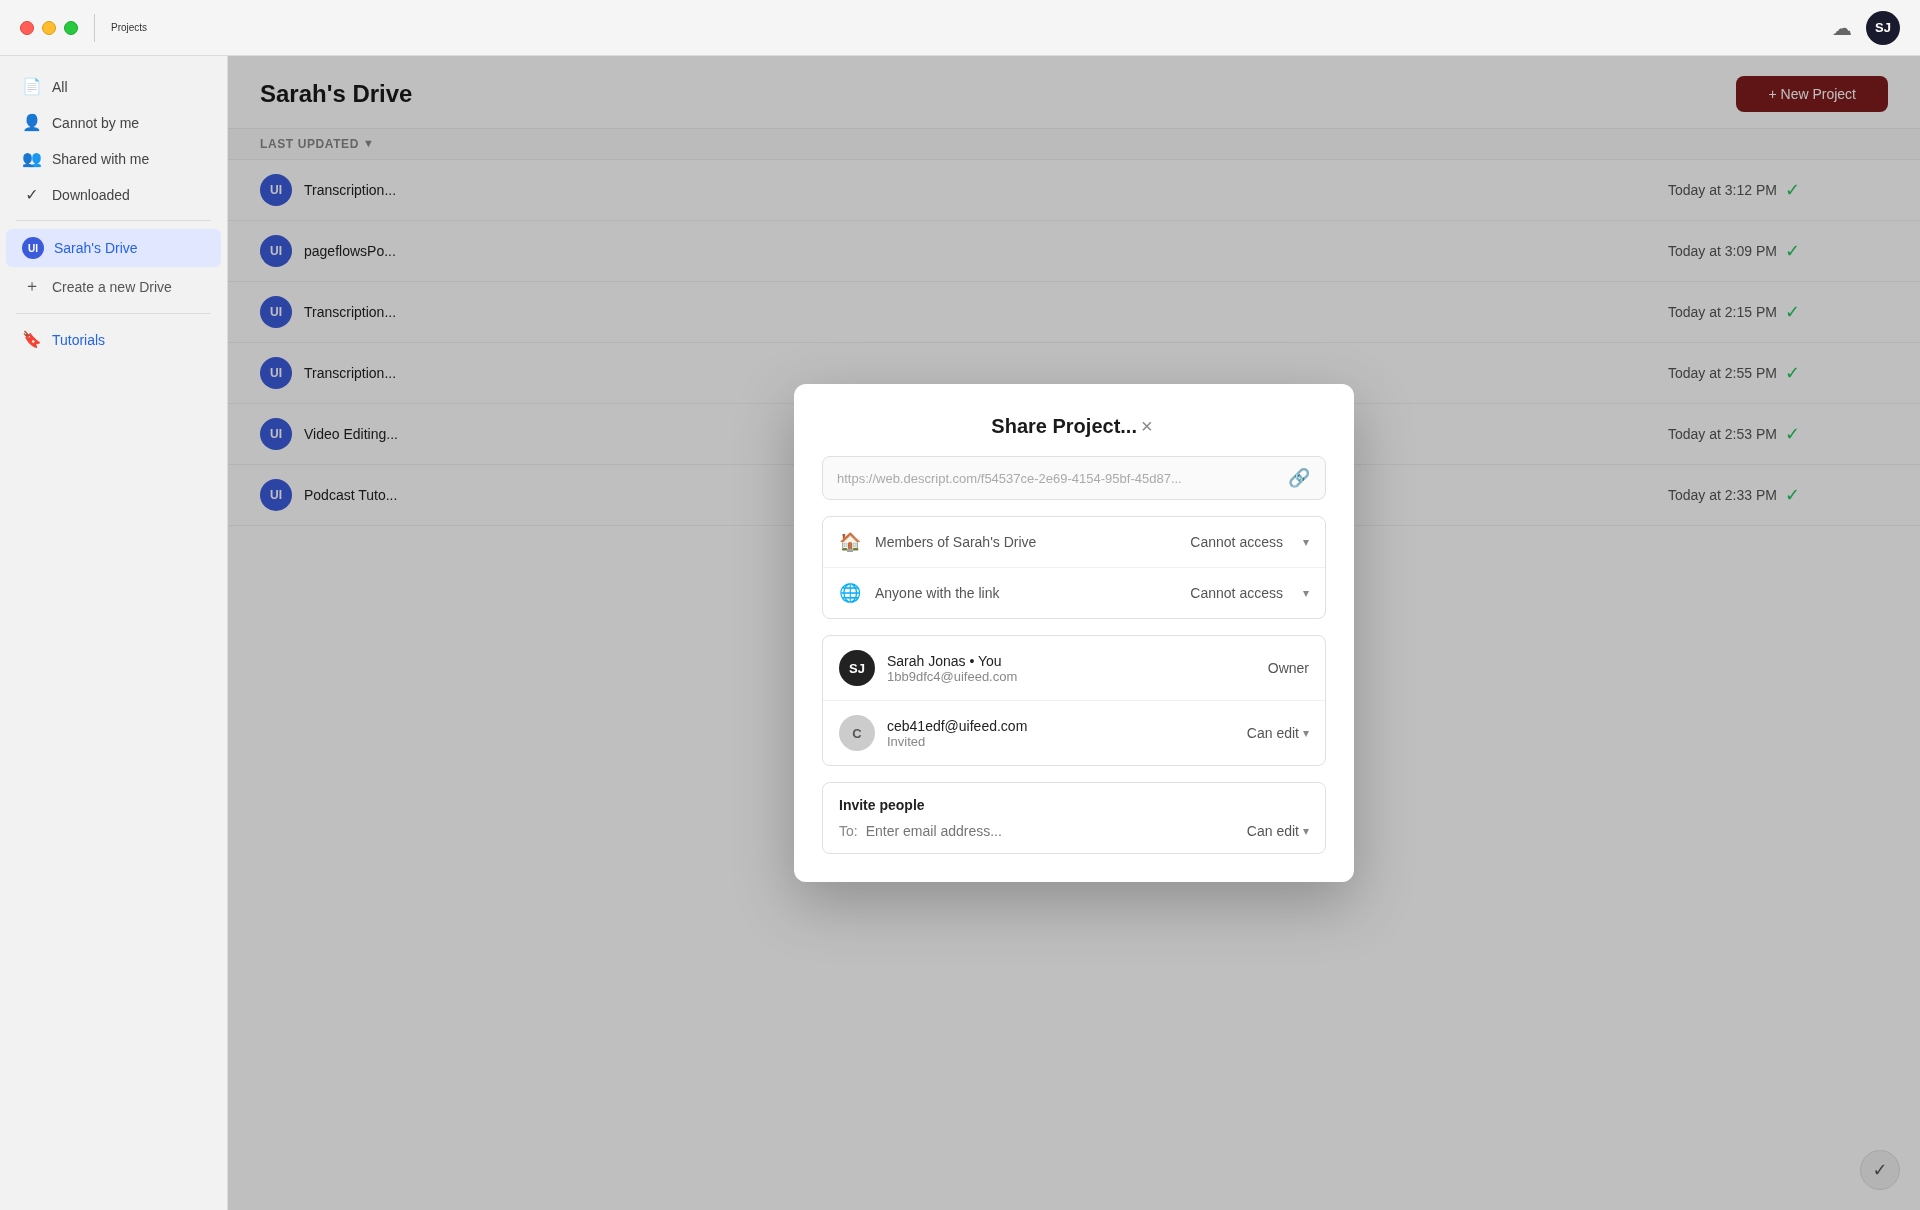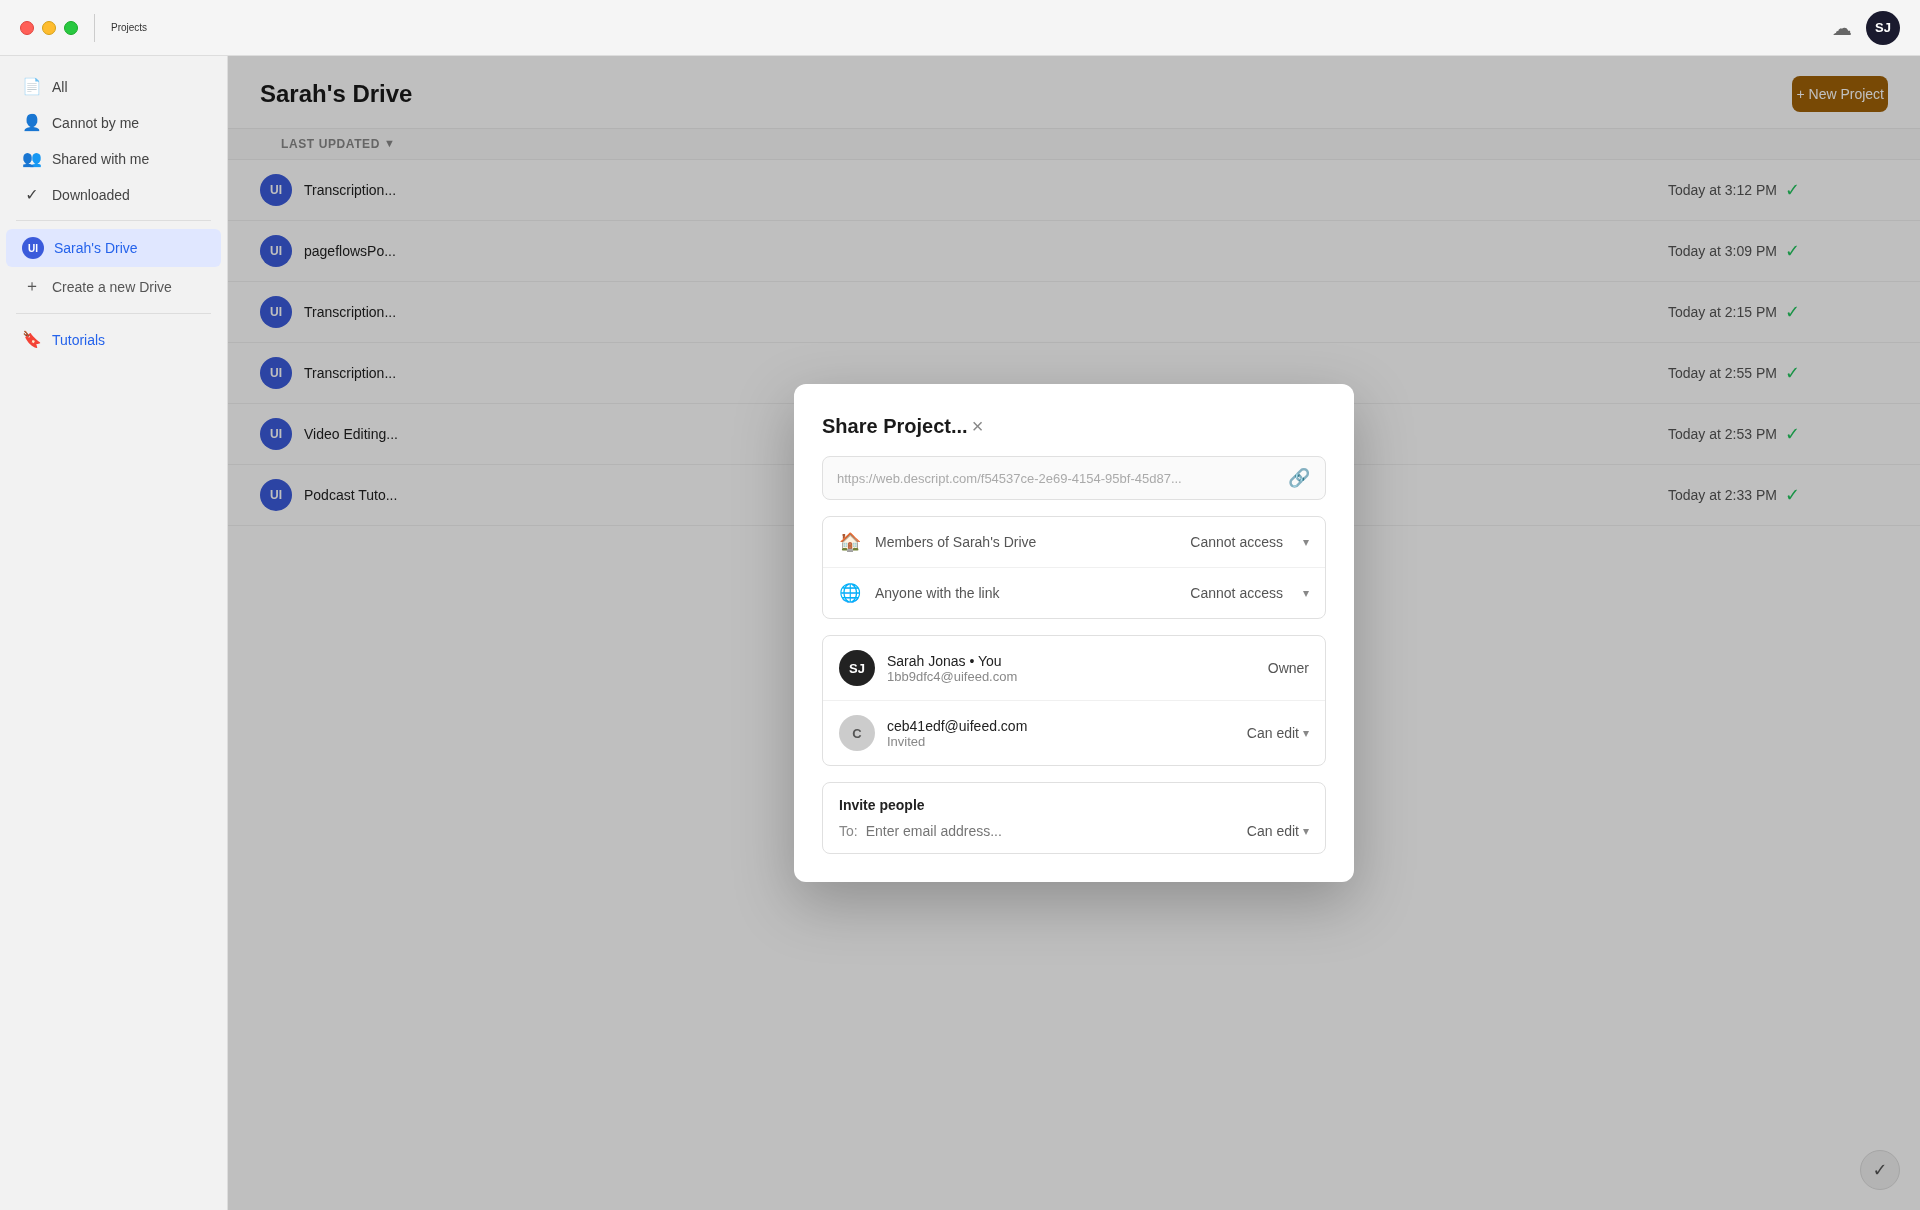--- a/index.html
+++ b/index.html
@@ -147,25 +147,25 @@
       align-items: center;
       justify-content: space-between;
       border-bottom: 1px solid #eee;
     }
     .main-title {
       font-size: 24px;
       font-weight: 600;
       color: #1a1a1a;
     }
     .new-project-btn {
-      background: #a16207;
+      background: #7f1d1d;
       color: white;
       border: none;
       border-radius: 8px;
-      padding: 10px 4px;
+      padding: 10px 32px;
       font-size: 14px;
       font-weight: 500;
       cursor: pointer;
       display: flex;
       align-items: center;
       gap: 6px;
     }
 
     
     .table-header {
@@ -185,21 +185,20 @@
     }
     .col-updated {
       width: 220px;
       font-size: 12px;
       font-weight: 600;
       color: #888;
       letter-spacing: 0.05em;
       text-transform: uppercase;
       display: flex;
       gap: 4px;
-      margin-left: 21px;
     }
     .table-row {
       display: flex;
       align-items: center;
       padding: 14px 32px;
       border-bottom: 1px solid #f0f0f0;
     }
     .row-icon {
       width: 32px;
       height: 32px;
@@ -248,21 +247,21 @@
       background: white;
       border-radius: 12px;
       width: 560px;
       padding: 28px;
       box-shadow: 0 20px 60px rgba(0,0,0,0.25);
       position: relative;
     }
     .modal-header {
       display: flex;
       align-items: center;
-      justify-content: flex-start;
+      justify-content: center;
       margin-bottom: 16px;
     }
     .modal-title {
       font-size: 20px;
       font-weight: 600;
       color: #1a1a1a;
     }
     .modal-close {
       font-size: 20px;
       color: #888;

